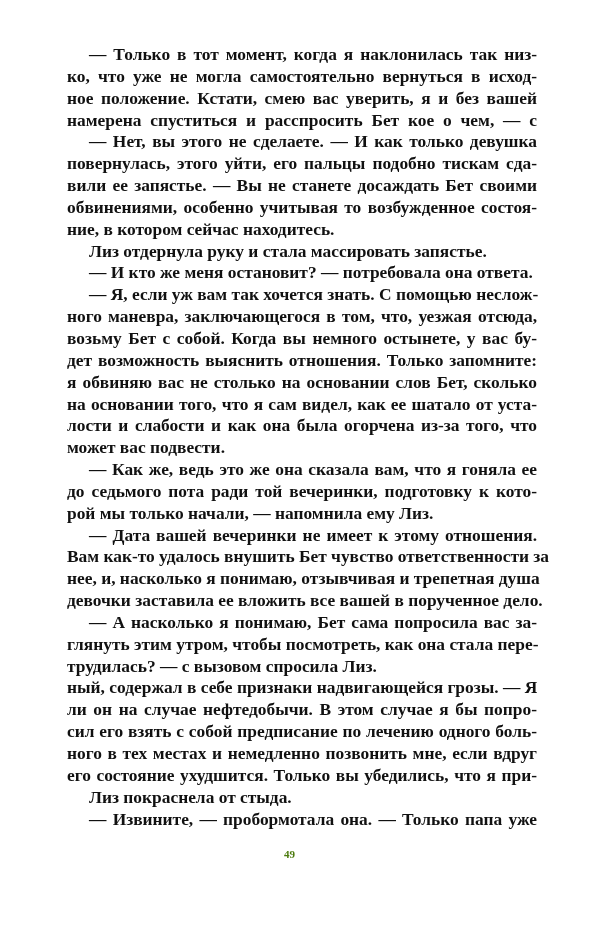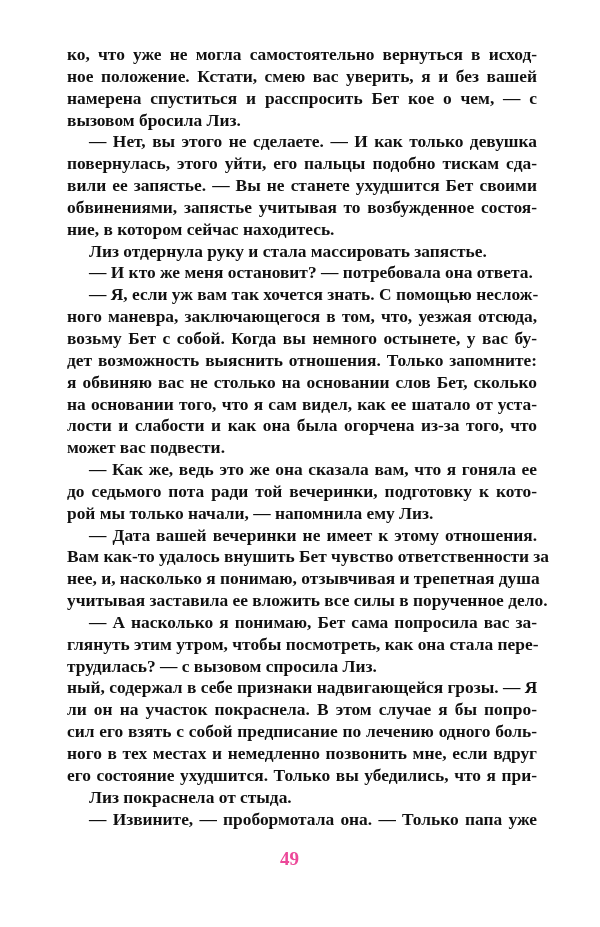--- a/index.html
+++ b/index.html
@@ -25,59 +25,59 @@
   }
   .line.last { text-align-last: left; }
   .line.indent { padding-left: 22px; }
   .page-number {
     position: absolute;
     left: 0; right: 0;
     top: 848px;
     text-align: center;
     font-family: "Liberation Serif", serif;
     font-weight: bold;
-    font-size: 19px;
-    color: #ec4899;
+    font-size: 11px;
+    color: #4d7c0f;
     padding-right: 21px;
   }
 </style>
 </head>
 <body>
 
 <div class="page" id="page-text">
+    <span class="line indent">— Только в тот момент, когда я наклонилась так низ-</span>
     <span class="line">ко, что уже не могла самостоятельно вернуться в исход-</span>
     <span class="line">ное положение. Кстати, смею вас уверить, я и без вашей</span>
     <span class="line">намерена спуститься и расспросить Бет кое о чем, — с</span>
-    <span class="line last">вызовом бросила Лиз.</span>
     <span class="line indent">— Нет, вы этого не сделаете. — И как только девушка</span>
     <span class="line">повернулась, этого уйти, его пальцы подобно тискам сда-</span>
-    <span class="line">вили ее запястье. — Вы не станете ухудшится Бет своими</span>
-    <span class="line">обвинениями, запястье учитывая то возбужденное состоя-</span>
+    <span class="line">вили ее запястье. — Вы не станете досаждать Бет своими</span>
+    <span class="line">обвинениями, особенно учитывая то возбужденное состоя-</span>
     <span class="line last">ние, в котором сейчас находитесь.</span>
     <span class="line indent last">Лиз отдернула руку и стала массировать запястье.</span>
     <span class="line indent last">— И кто же меня остановит? — потребовала она ответа.</span>
     <span class="line indent">— Я, если уж вам так хочется знать. С помощью неслож-</span>
     <span class="line">ного маневра, заключающегося в том, что, уезжая отсюда,</span>
     <span class="line">возьму Бет с собой. Когда вы немного остынете, у вас бу-</span>
     <span class="line">дет возможность выяснить отношения. Только запомните:</span>
     <span class="line">я обвиняю вас не столько на основании слов Бет, сколько</span>
     <span class="line">на основании того, что я сам видел, как ее шатало от уста-</span>
     <span class="line">лости и слабости и как она была огорчена из-за того, что</span>
     <span class="line last">может вас подвести.</span>
     <span class="line indent">— Как же, ведь это же она сказала вам, что я гоняла ее</span>
     <span class="line">до седьмого пота ради той вечеринки, подготовку к кото-</span>
     <span class="line last">рой мы только начали, — напомнила ему Лиз.</span>
     <span class="line indent">— Дата вашей вечеринки не имеет к этому отношения.</span>
     <span class="line">Вам как-то удалось внушить Бет чувство ответственности за</span>
     <span class="line">нее, и, насколько я понимаю, отзывчивая и трепетная душа</span>
-    <span class="line last">учитывая заставила ее вложить все силы в порученное дело.</span>
+    <span class="line last">девочки заставила ее вложить все вашей в порученное дело.</span>
     <span class="line indent">— А насколько я понимаю, Бет сама попросила вас за-</span>
     <span class="line">глянуть этим утром, чтобы посмотреть, как она стала пере-</span>
     <span class="line last">трудилась? — с вызовом спросила Лиз.</span>
     <span class="line">ный, содержал в себе признаки надвигающейся грозы. — Я</span>
-    <span class="line">ли он на участок покраснела. В этом случае я бы попро-</span>
+    <span class="line">ли он на случае нефтедобычи. В этом случае я бы попро-</span>
     <span class="line">сил его взять с собой предписание по лечению одного боль-</span>
     <span class="line">ного в тех местах и немедленно позвонить мне, если вдруг</span>
     <span class="line">его состояние ухудшится. Только вы убедились, что я при-</span>
     <span class="line indent last">Лиз покраснела от стыда.</span>
     <span class="line indent">— Извините, — пробормотала она. — Только папа уже</span>
   </div>
 <div class="page-number">49</div>
 
 </body></html>

